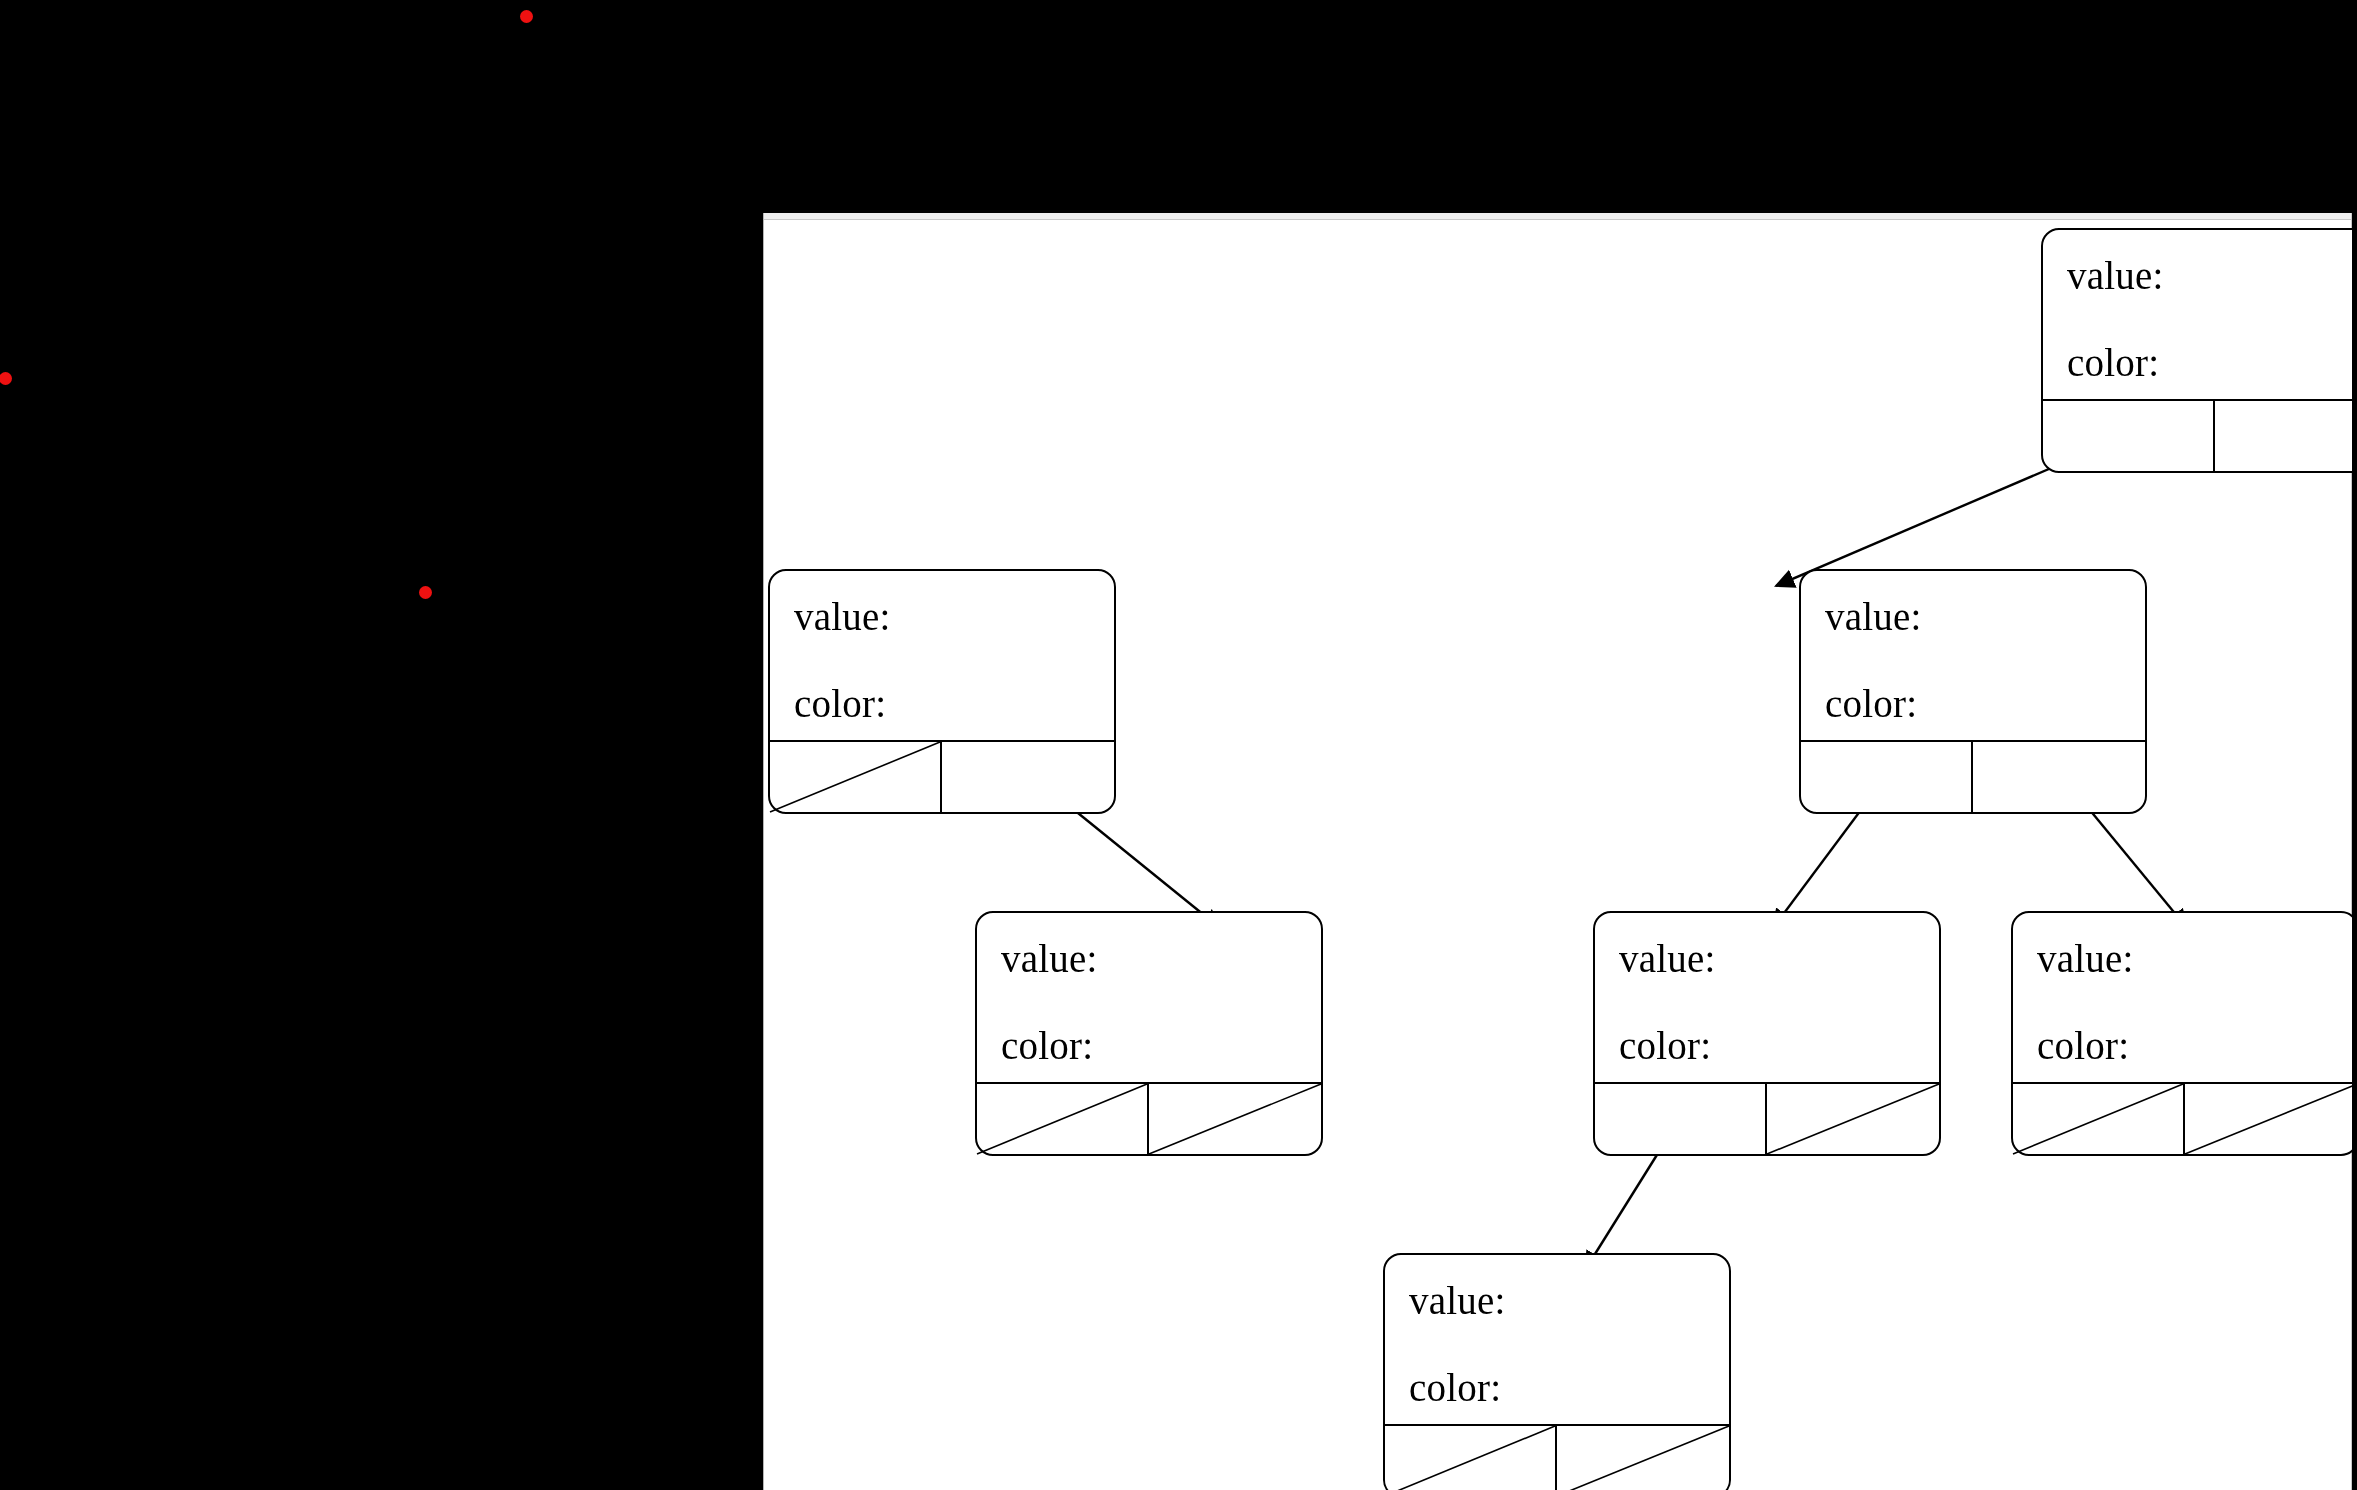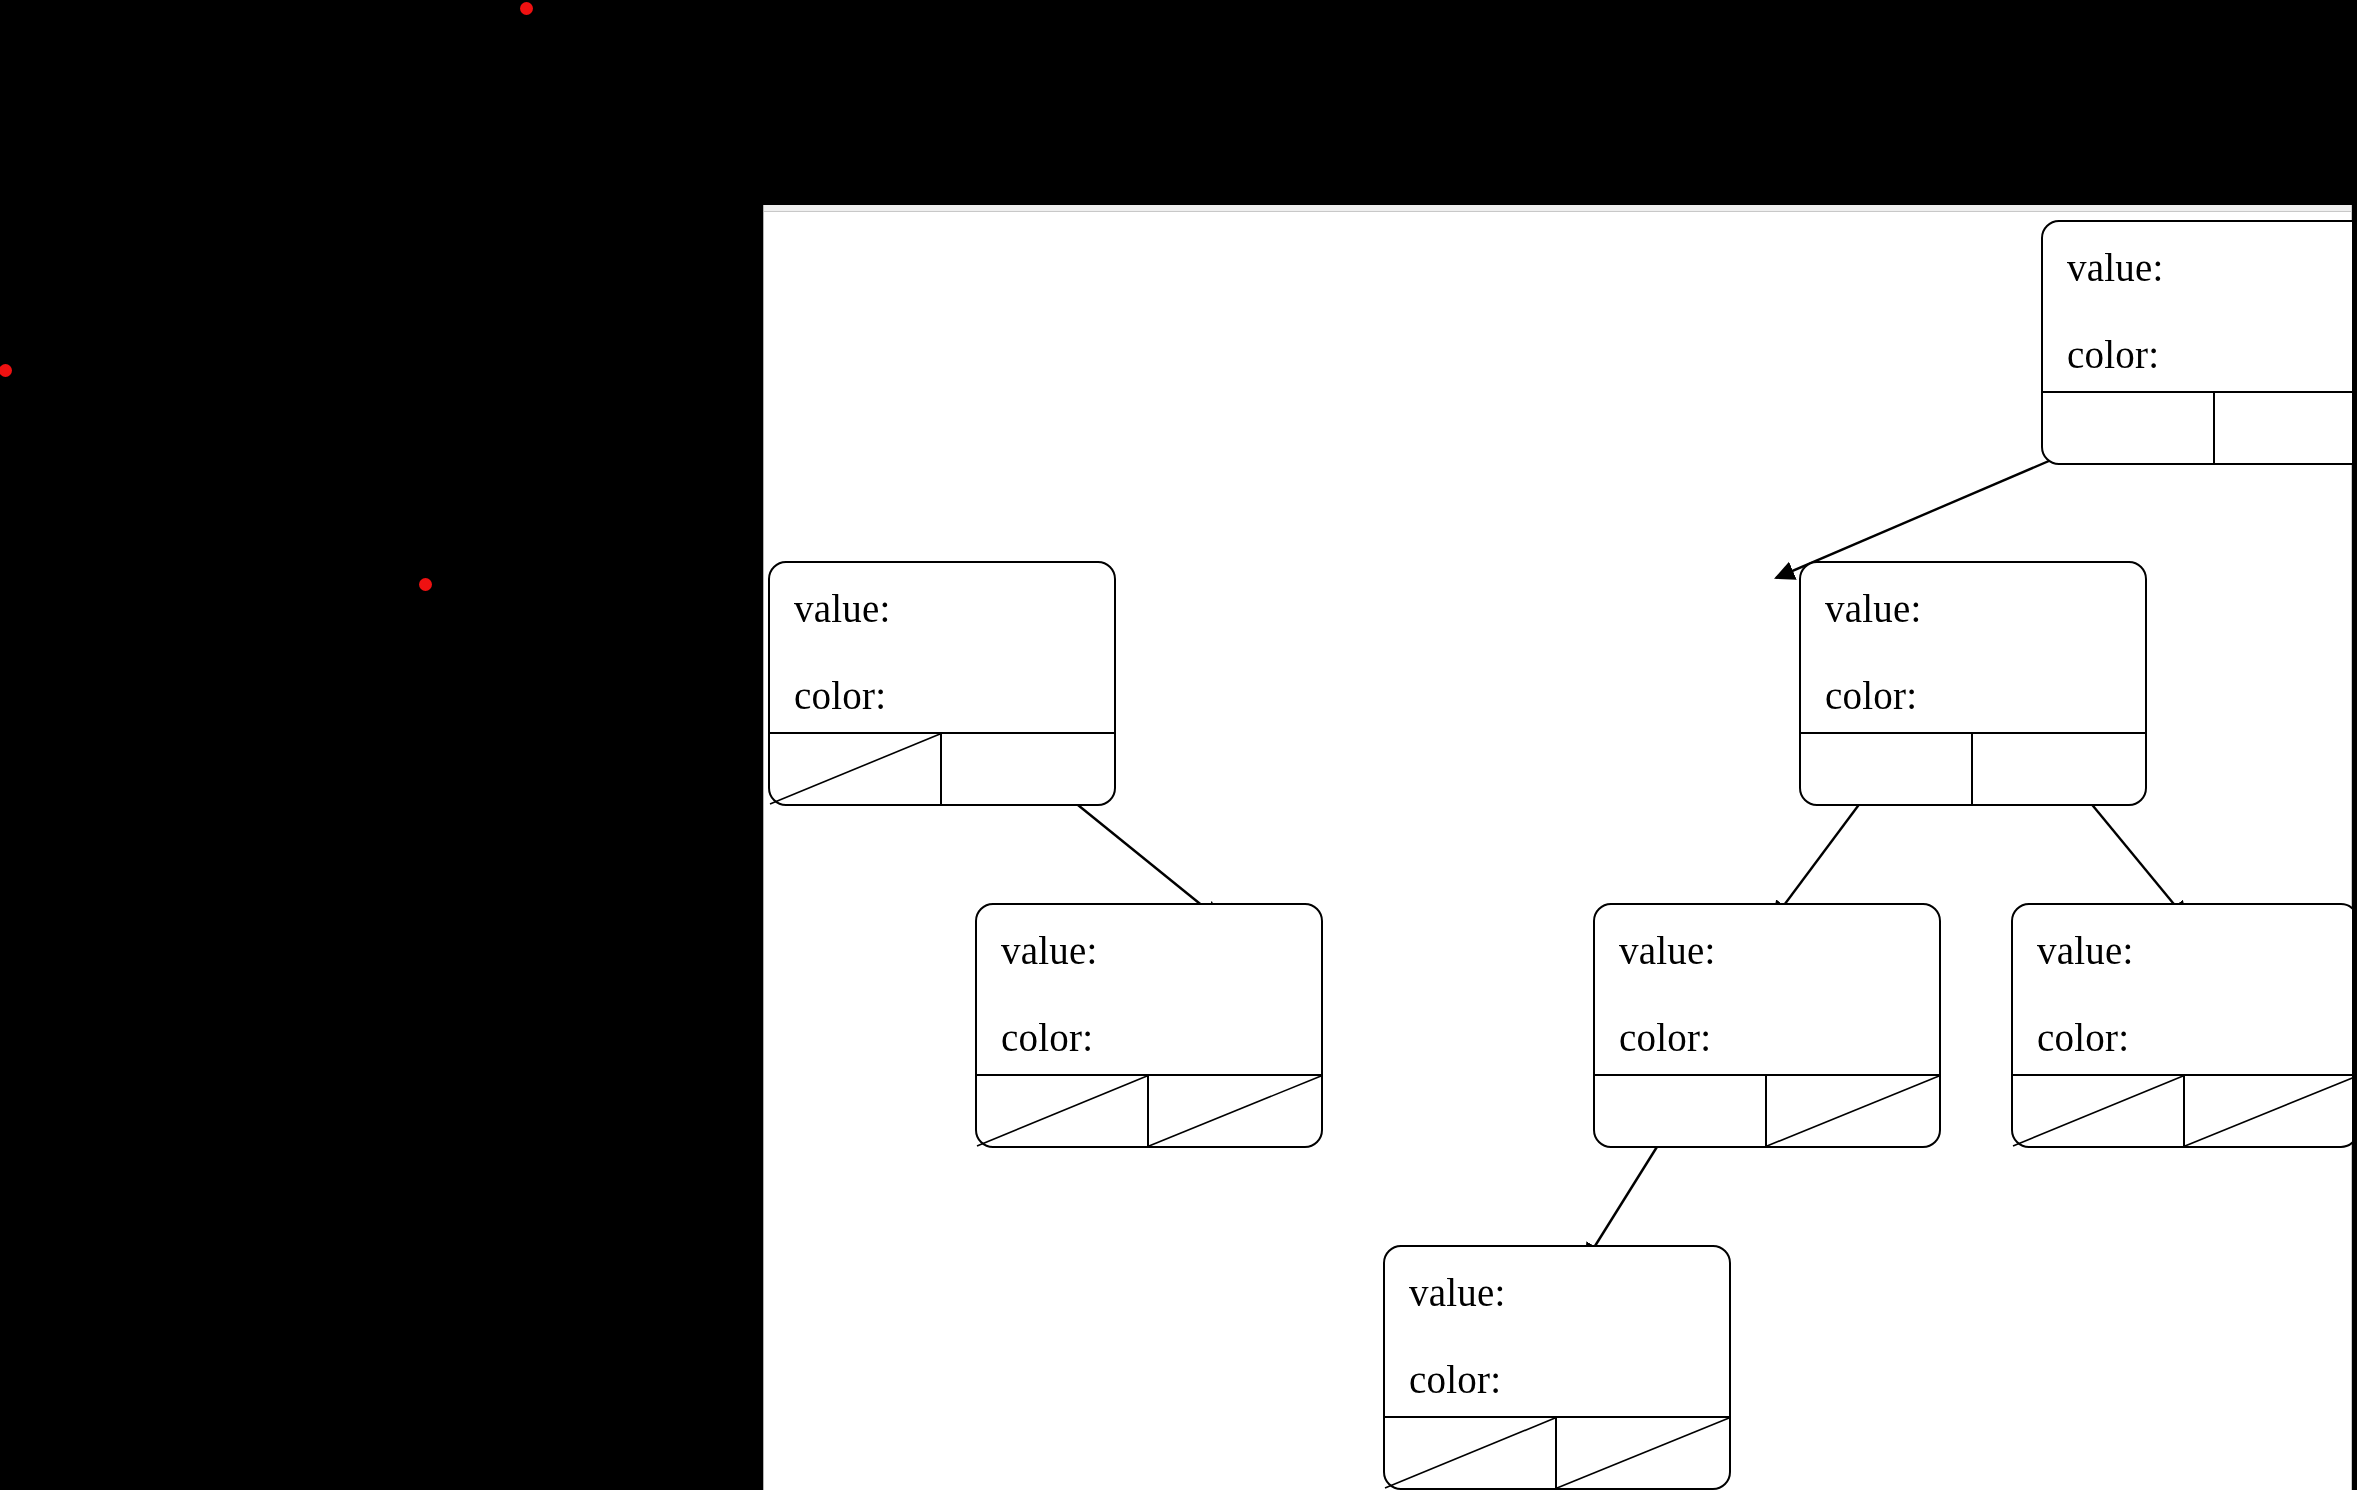--- a/index.html
+++ b/index.html
@@ -4,21 +4,21 @@
 <title>Binary Tree Node Diagram</title>
 <style>
   html,body{margin:0;padding:0;}
   body{
     width:2357px;height:1490px;
     background:#000000;
     font-family:"Liberation Serif", serif;
     overflow:hidden;
     position:relative;
   }
-  #root-canvas{position:absolute;left:0;top:2px;width:2357px;height:1198px;}
+  #root-canvas{position:absolute;left:0;top:10px;width:2357px;height:1198px;}
 
   .black-backdrop{
     position:absolute;left:0;top:0;width:2357px;height:1490px;
     background:#000000;
   }
 
   
   .diagram-panel{
     position:absolute;
     left:763px;top:203px;

